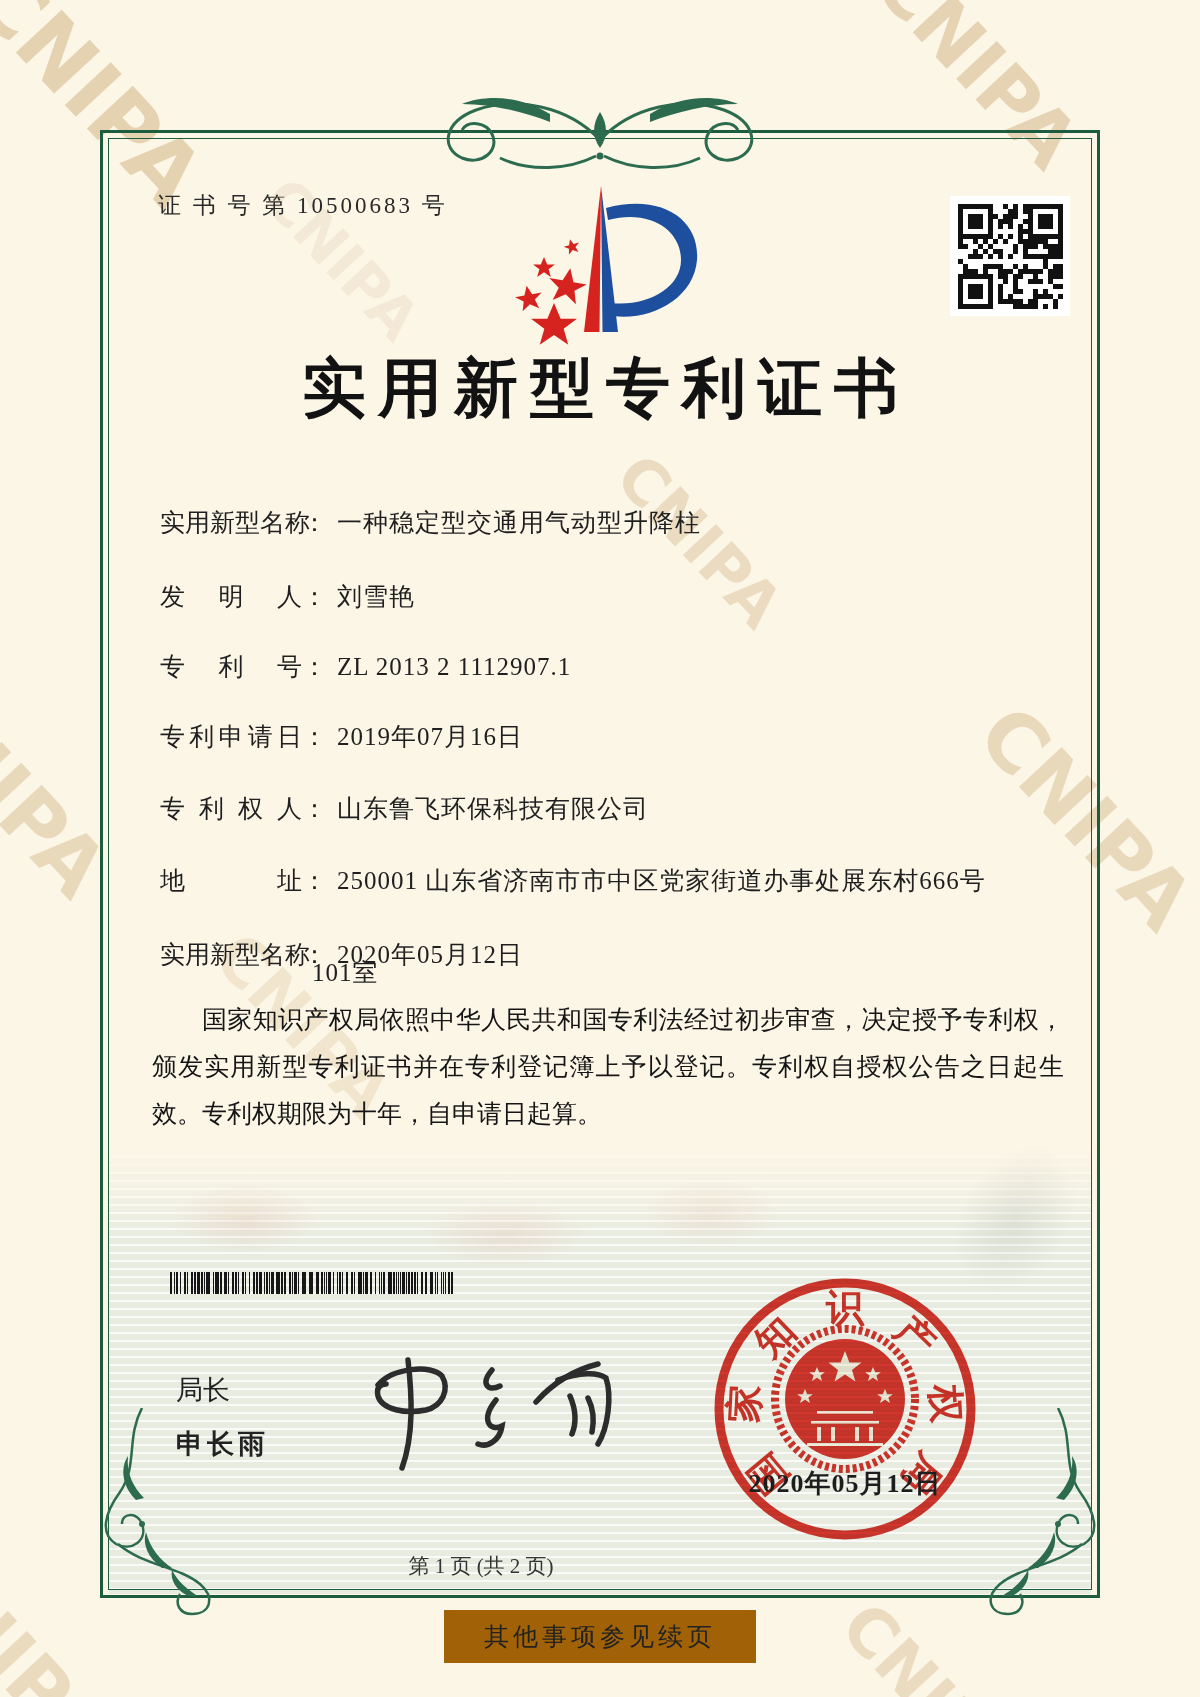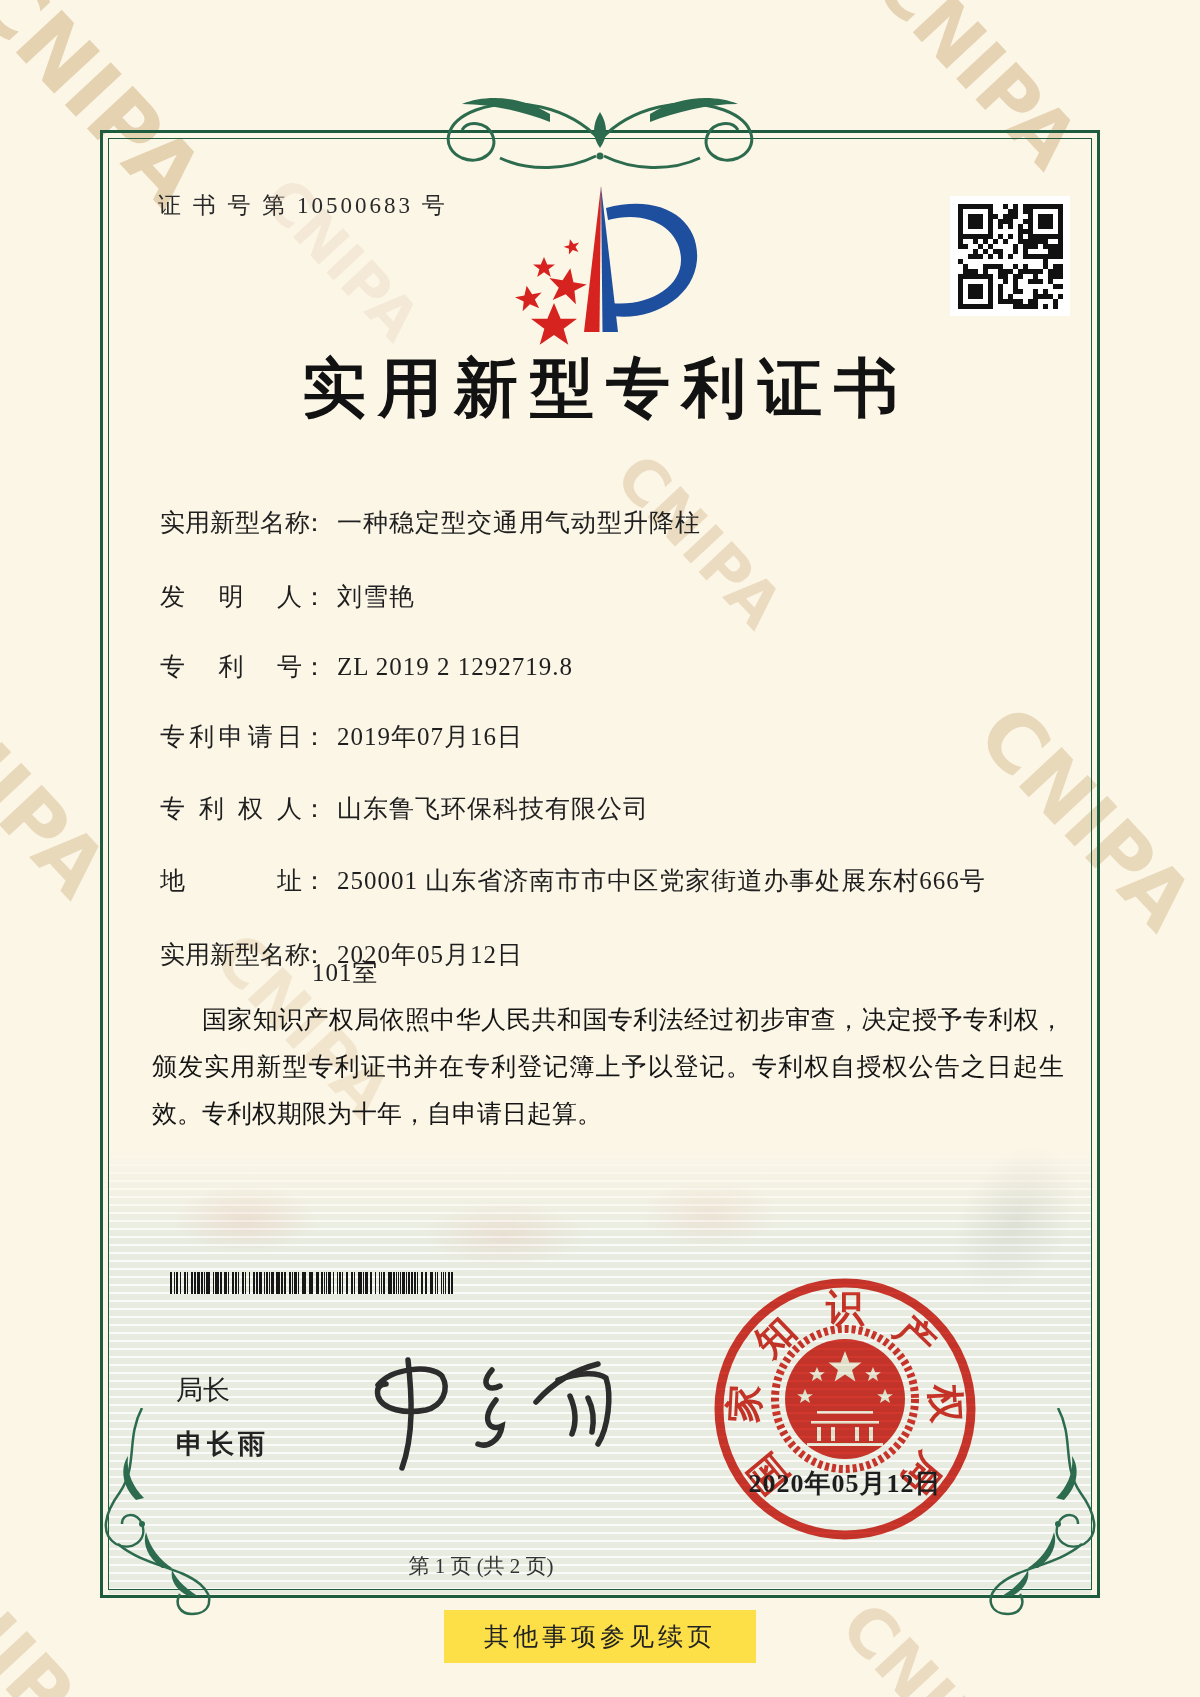--- a/index.html
+++ b/index.html
@@ -40,21 +40,21 @@
                   font-family:"Liberation Sans","DejaVu Sans",sans-serif;color:#222;}
   #director-name{position:absolute;left:176px;top:1426px;font-size:27px;font-weight:700;
                  font-family:"Liberation Sans","DejaVu Sans",sans-serif;color:#222;letter-spacing:4px;}
   #signature{position:absolute;left:330px;top:1340px;}
   
   #seal{position:absolute;left:705px;top:1269px;width:280px;height:280px;mix-blend-mode:multiply;opacity:.92;}
   #seal-date{position:absolute;left:705px;top:1466px;width:280px;text-align:center;font-size:26px;
              letter-spacing:1px;color:#1d1d1d;font-weight:600;}
   
   #page-footer{position:absolute;left:0;top:1552px;width:962px;text-align:center;font-size:21px;color:#333;}
-  #continuation{position:absolute;left:50%;transform:translateX(-50%);top:1610px;background:#fde047;
+  #continuation{position:absolute;left:50%;transform:translateX(-50%);top:1610px;background:#a16207;
                 padding:10px 40px;font-size:25px;letter-spacing:4px;color:#222;}
   svg{display:block;}
 </style>
 </head>
 <body>
 
 <div id="page">
 
   <div class="wm" style="left:26px;top:-54px;font-size:86px;opacity:.40;">CNIPA</div>
   <div class="wm" style="left:300px;top:165px;font-size:58px;opacity:.20;color:#d8b49a;">CNIPA</div>
@@ -390,21 +390,21 @@
 
   <div id="title">实用新型专利证书</div>
 
   <div class="frow" style="top:506px;">
     <span class="f-label">实用新型名称</span><span class="f-colon">：</span><span class="f-value">一种稳定型交通用气动型升降柱</span>
   </div>
   <div class="frow" style="top:580px;">
     <span class="f-label">发明人</span><span class="f-colon">：</span><span class="f-value">刘雪艳</span>
   </div>
   <div class="frow" style="top:650px;">
-    <span class="f-label">专利号</span><span class="f-colon">：</span><span class="f-value">ZL 2019 2 1292719.8</span>
+    <span class="f-label">专利号</span><span class="f-colon">：</span><span class="f-value">ZL 2013 2 1112907.1</span>
   </div>
   <div class="frow" style="top:720px;">
     <span class="f-label">专利申请日</span><span class="f-colon">：</span><span class="f-value">2019年07月16日</span>
   </div>
   <div class="frow" style="top:792px;">
     <span class="f-label">专利权人</span><span class="f-colon">：</span><span class="f-value">山东鲁飞环保科技有限公司</span>
   </div>
   <div class="frow" style="top:864px;">
     <span class="f-label">地址</span><span class="f-colon">：</span><span class="f-value">250001 山东省济南市市中区党家街道办事处展东村666号</span>
   </div>

